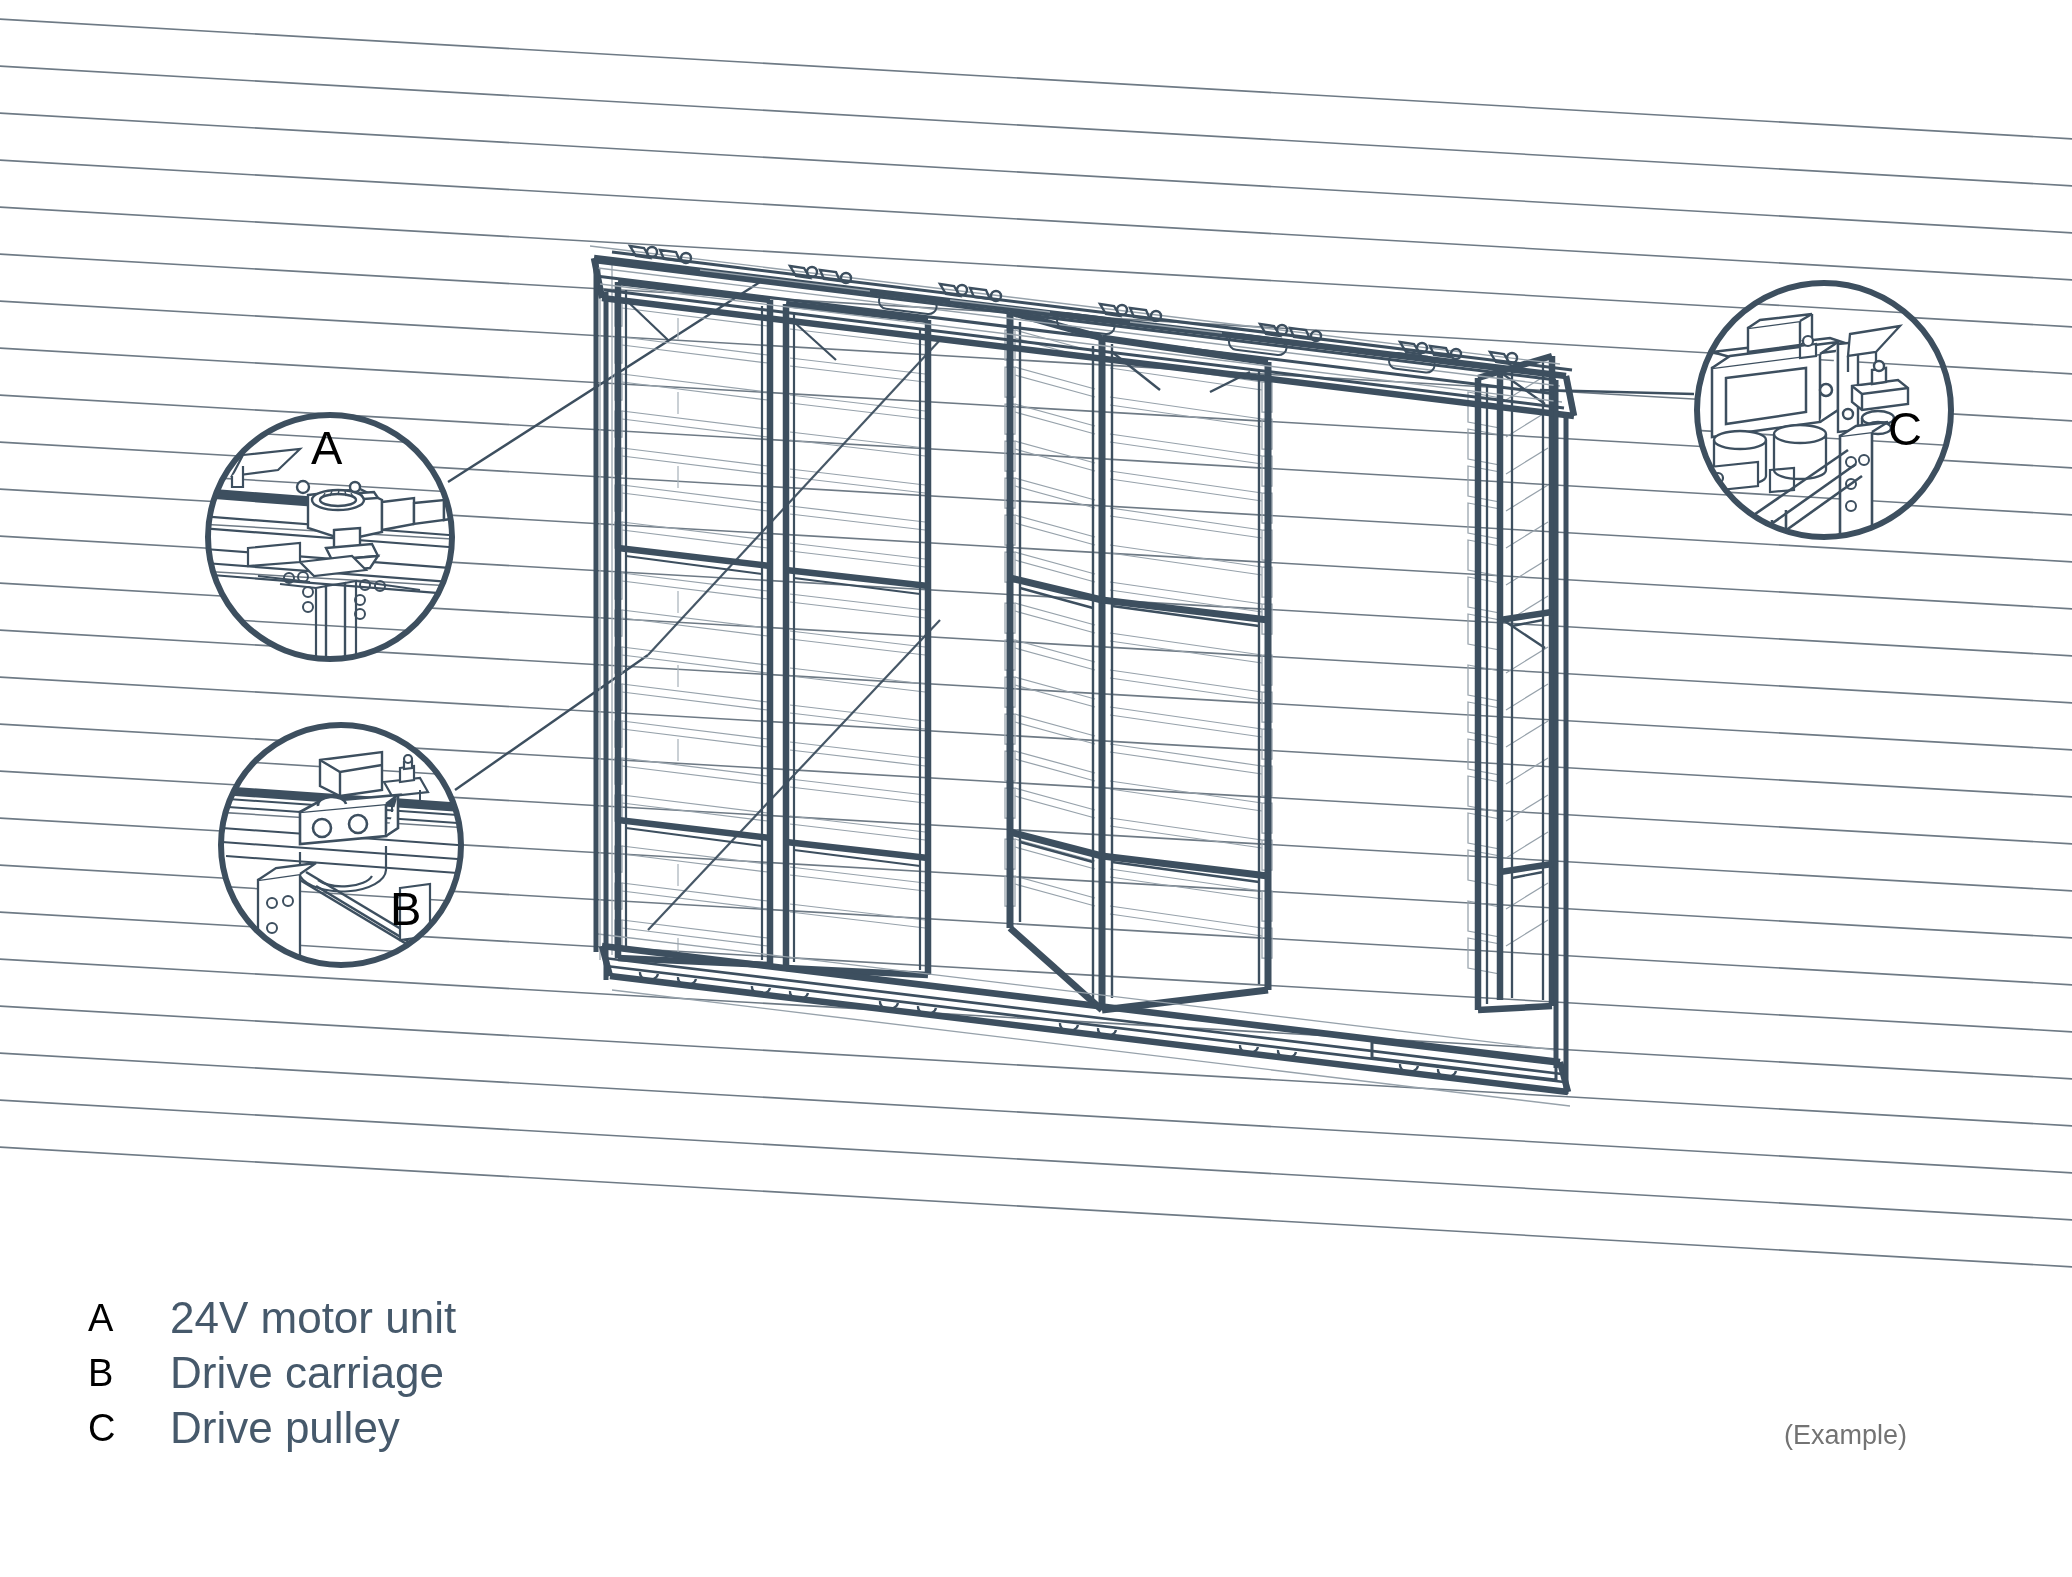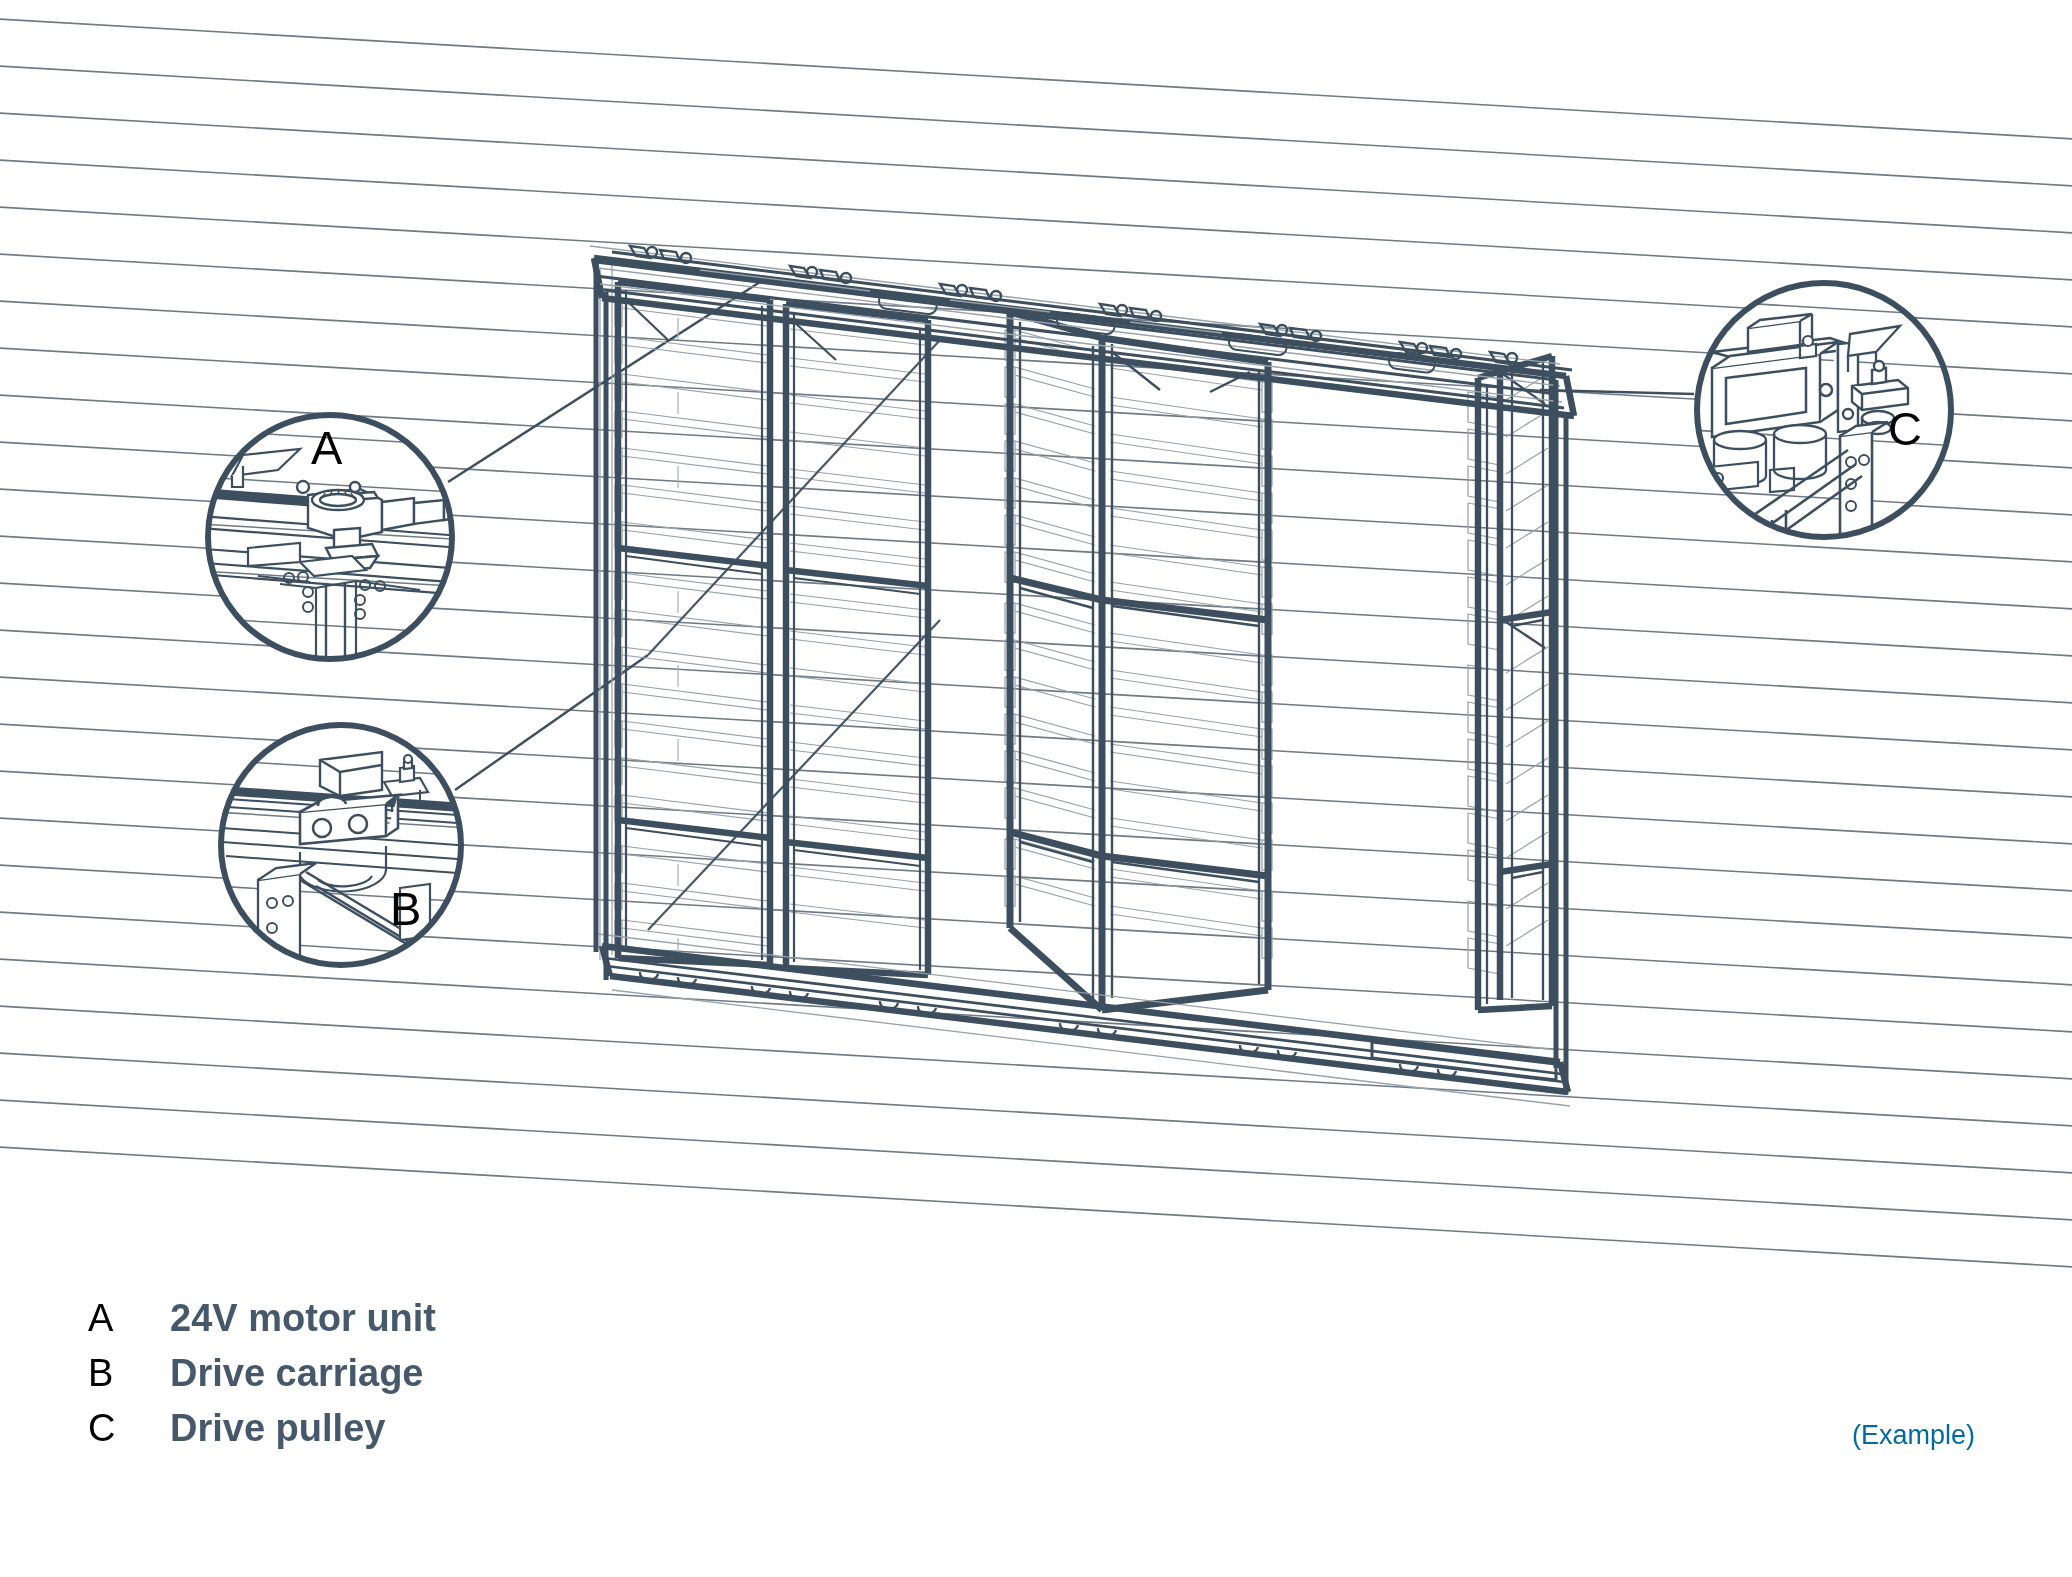--- a/index.html
+++ b/index.html
@@ -16,29 +16,29 @@
     position:absolute;left:0;top:1290px;width:2072px;height:180px;
   }
   .legend-row{
     position:absolute;left:88px;height:56px;display:flex;align-items:center;
   }
   .legend-row .lkey{
     width:82px;flex:0 0 82px;color:#000000;font-size:38px;line-height:1;
     font-weight:400;letter-spacing:.2px;
   }
   .legend-row .lval{
-    color:#46596b;font-size:38px;line-height:1;font-weight:700;white-space:nowrap;text-align:center;
+    color:#46596b;font-size:44px;line-height:1;font-weight:400;white-space:nowrap;text-align:center;
   }
   #legend-row-0{top:0px;}
   #legend-row-1{top:55px;}
   #legend-row-2{top:110px;}
 
   #example-note{
-    position:absolute;left:1852px;top:1422px;
-    color:#0369a1;font-size:27px;line-height:1;white-space:nowrap;
+    position:absolute;left:1784px;top:1422px;
+    color:#737373;font-size:27px;line-height:1;white-space:nowrap;
   }
 
   .calloutletter{
     position:absolute;color:#000000;font-size:47px;line-height:1;
     font-family:"Liberation Sans","DejaVu Sans",sans-serif;
   }
   #callout-letter-a{left:311px;top:424px;}
   #callout-letter-b{left:390px;top:885px;}
   #callout-letter-c{left:1888px;top:405px;}
 </style>

